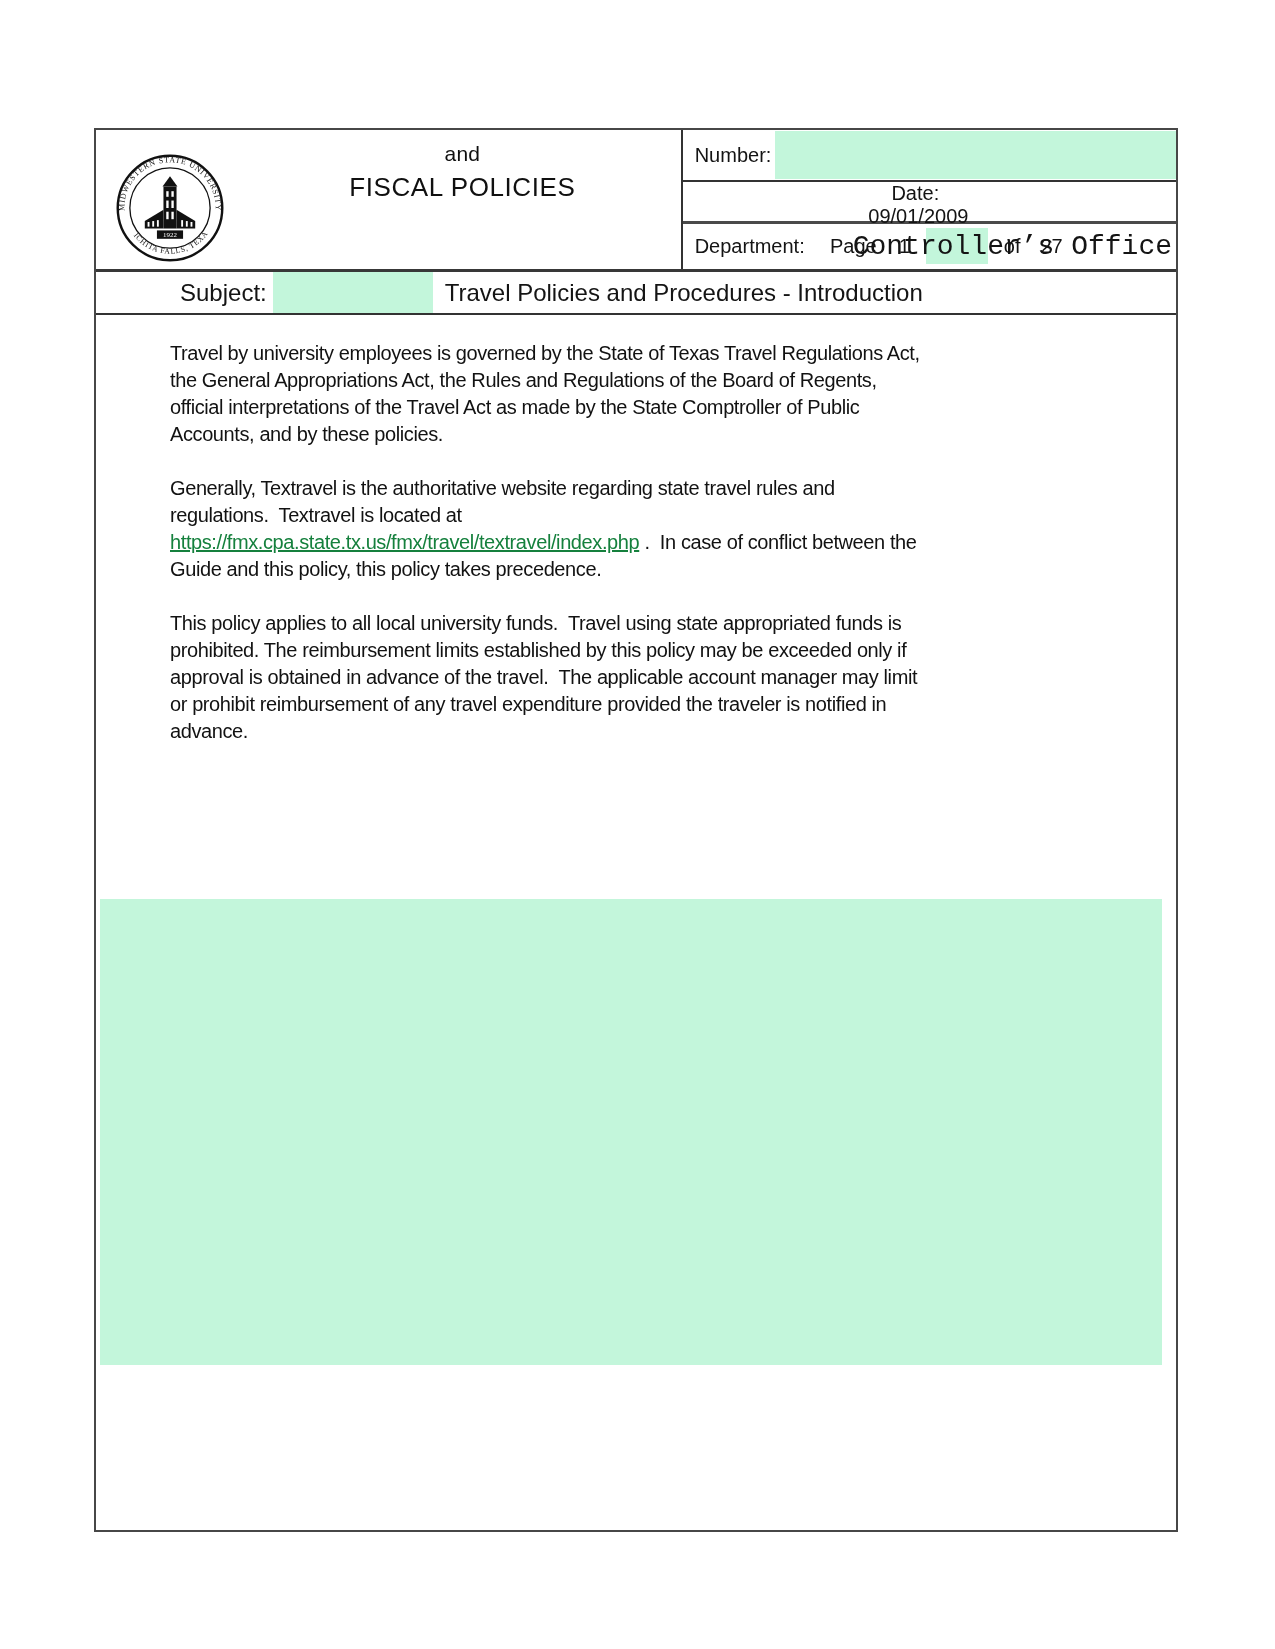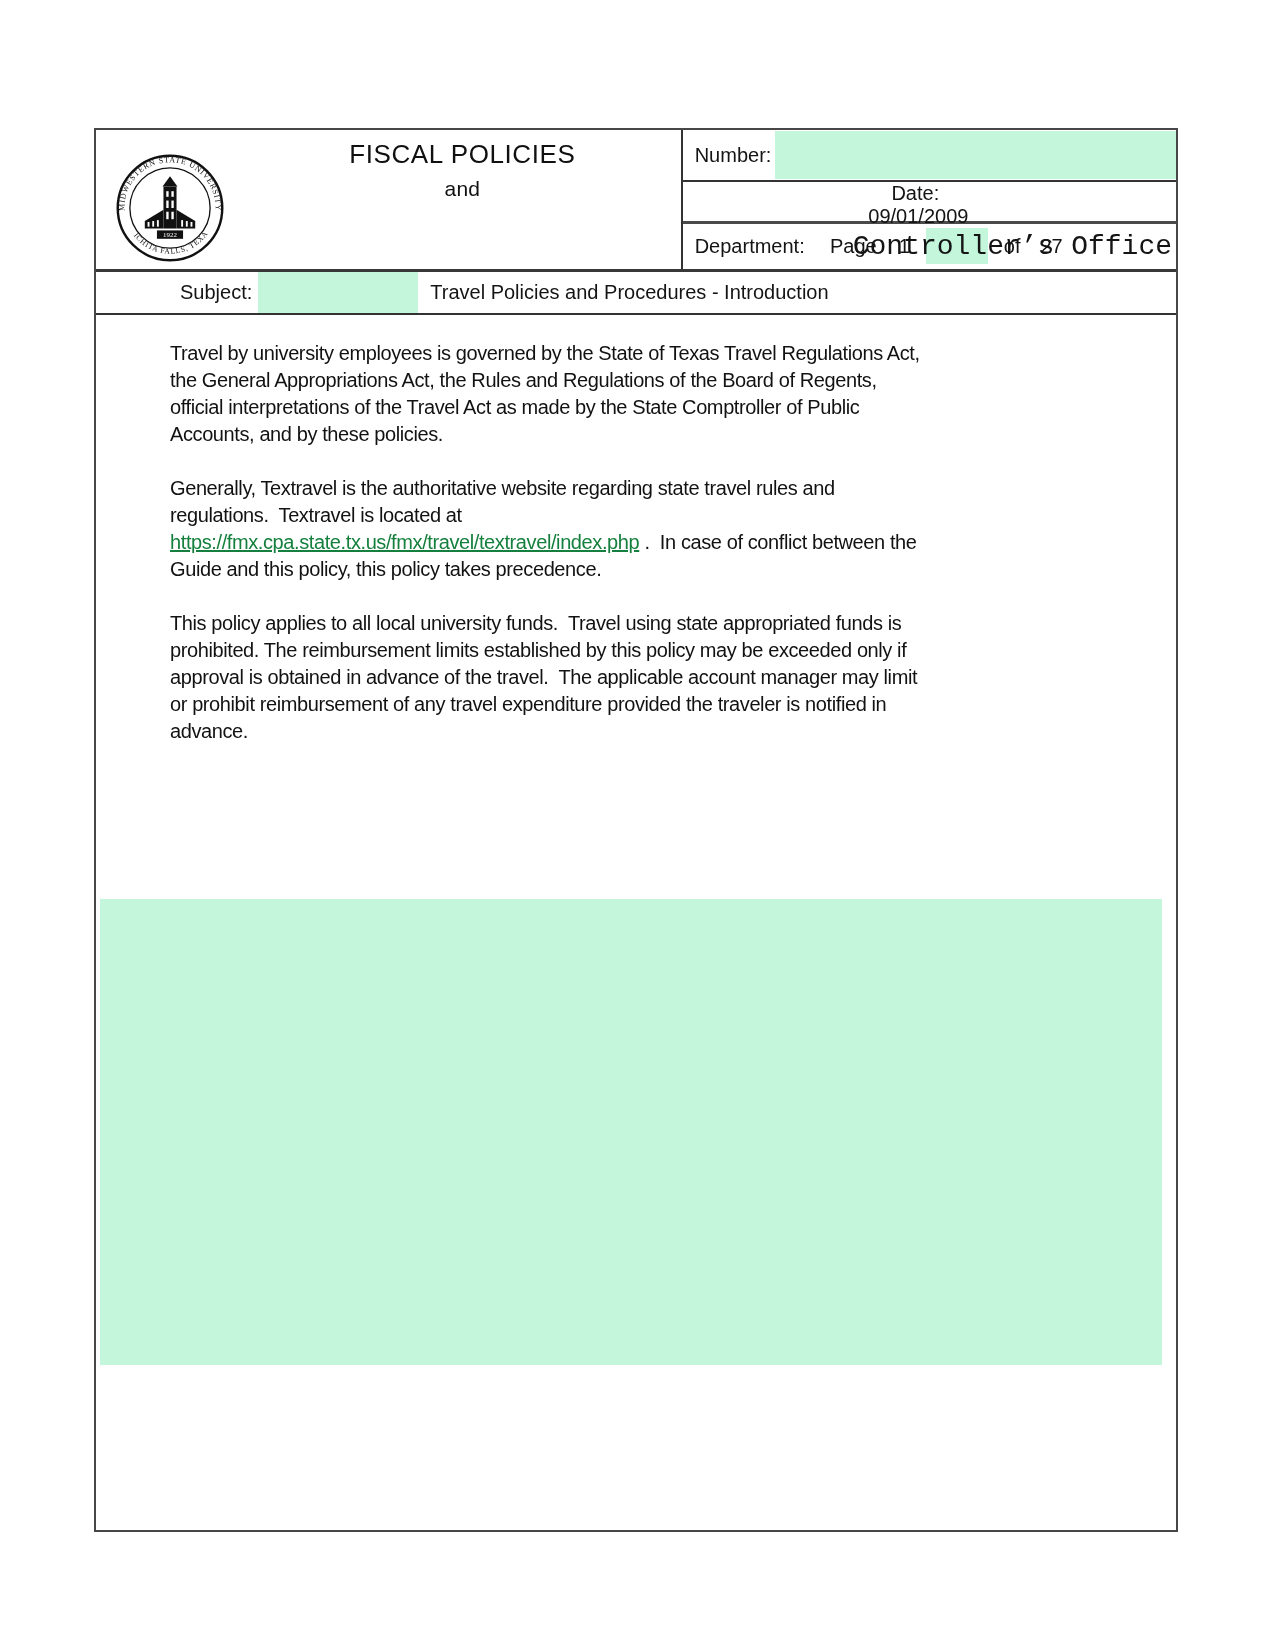--- a/index.html
+++ b/index.html
@@ -34,21 +34,21 @@
   .gap6{margin-left:6px;}
   .page-group{margin-left:62px;display:flex;align-items:center;gap:8px;}
   .page-num{margin-left:14px;}
   .page-blank{width:62px;height:36px;background:var(--green);margin-left:8px;}
   .of-label{margin-left:8px;}
   .of-total{margin-left:12px;}
   .dept-value{font-family:Liberation Mono, monospace;font-size:28px;margin-left:48px;white-space:nowrap;}
   
   .subject-row{
     height:46px;border-top:3px solid #383838;border-bottom:2px solid var(--line);
-    display:flex;align-items:center;padding-left:84px;box-sizing:border-box;font-size:20px;
+    display:flex;align-items:center;padding-left:84px;box-sizing:border-box;font-size:24px;
   }
   .subject-blank{width:160px;align-self:stretch;background:var(--green);margin-left:6px;}
   .subject-text{margin-left:12px;}
   
   .body-area{position:relative;height:1050px;padding:25px 0 0 74px;box-sizing:border-box;}
   .body-area p{
     width:910px;margin:0 0 27px 0;
     font-size:20px;line-height:27px;letter-spacing:-0.4px;
     white-space:pre-wrap;color:#121212;
   }
@@ -93,22 +93,22 @@
             <rect x="46" y="73" width="2" height="7" fill="#fff"></rect>
             <rect x="72" y="73" width="2" height="7" fill="#fff"></rect>
             <rect x="77" y="74" width="2" height="6" fill="#fff"></rect>
             <rect x="82" y="75" width="2" height="5" fill="#fff"></rect>
             <rect x="46" y="84" width="28" height="9" fill="#111"></rect>
             <text x="60" y="91.4" font-size="7.4" font-family="Liberation Serif, serif" fill="#fff" text-anchor="middle">1922</text>
           </g>
         </svg>
       </div>
       <div class="title-block">
+        <div class="title-line small">and</div>
         <div class="title-line">FISCAL POLICIES</div>
-        <div class="title-line small">and</div>
       </div>
     </div>
 
     <div class="header-right">
       <div class="hrow row-number">
         <span>Number:</span>
         <span class="green-fill"></span>
       </div>
       <div class="hrow row-date">
         <span>Date:</span>

